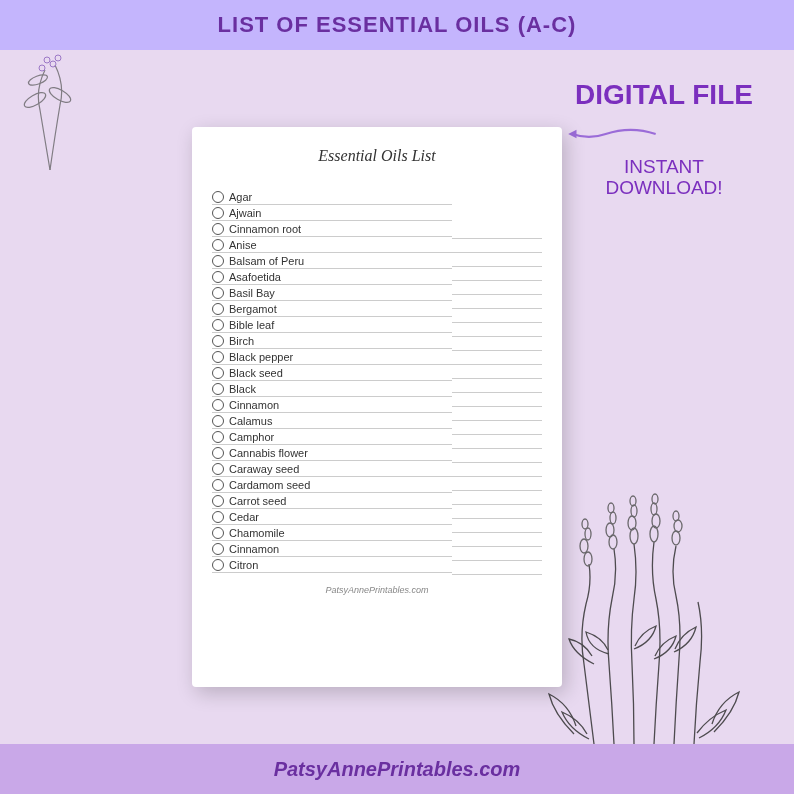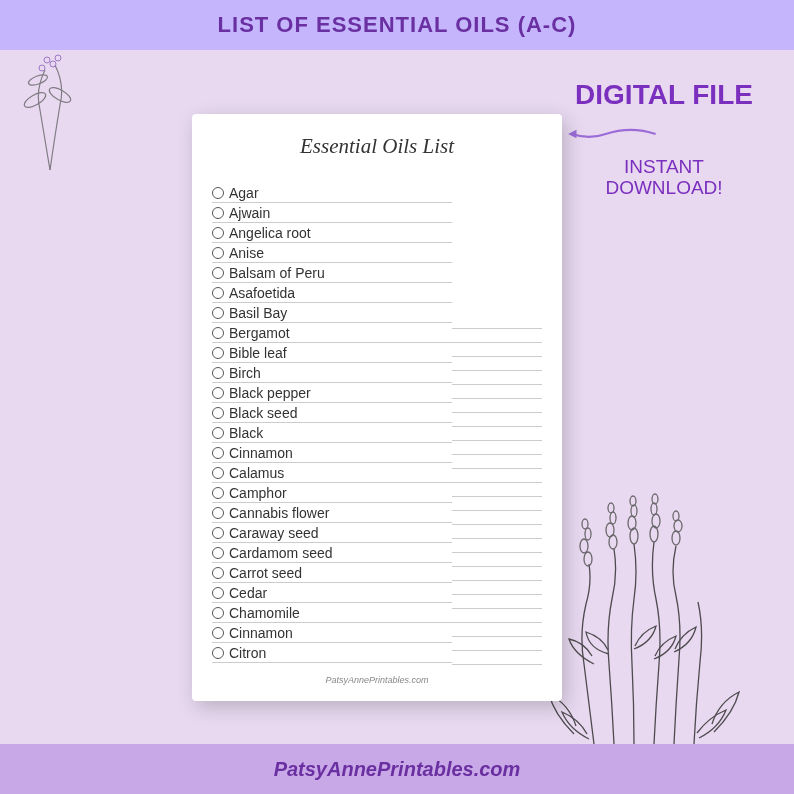--- a/index.html
+++ b/index.html
@@ -118,21 +118,21 @@
       position: relative;
       z-index: 10;
       margin-left: -40px;
       margin-top: 20px;
     }
 
     .doc-title {
       text-align: center;
       font-family: 'Georgia', serif;
       font-style: italic;
-      font-size: 21px;
+      font-size: 16px;
       color: #333;
       margin-bottom: 26px;
       font-weight: 400;
     }
 
     .oils-list {
       display: flex;
       gap: 0;
     }
 
@@ -151,21 +151,21 @@
 
     .oil-checkbox {
       width: 12px;
       height: 12px;
       border-radius: 50%;
       border: 1px solid #555;
       flex-shrink: 0;
     }
 
     .oil-name {
-      font-size: 14px;
+      font-size: 11px;
       color: #333;
       flex: 1;
     }
 
     .right-lines {
       flex: 0 0 90px;
       display: flex;
       flex-direction: column;
       justify-content: flex-end;
     }
@@ -241,21 +241,21 @@
       <div class="oil-item">
             <div class="oil-checkbox"></div>
             <span class="oil-name">Agar</span>
           </div>
           <div class="oil-item">
             <div class="oil-checkbox"></div>
             <span class="oil-name">Ajwain</span>
           </div>
           <div class="oil-item">
             <div class="oil-checkbox"></div>
-            <span class="oil-name">Angelica root</span>
+            <span class="oil-name">Cinnamon root</span>
           </div>
           <div class="oil-item">
             <div class="oil-checkbox"></div>
             <span class="oil-name">Anise</span>
           </div>
           <div class="oil-item">
             <div class="oil-checkbox"></div>
             <span class="oil-name">Balsam of Peru</span>
           </div>
           <div class="oil-item">

